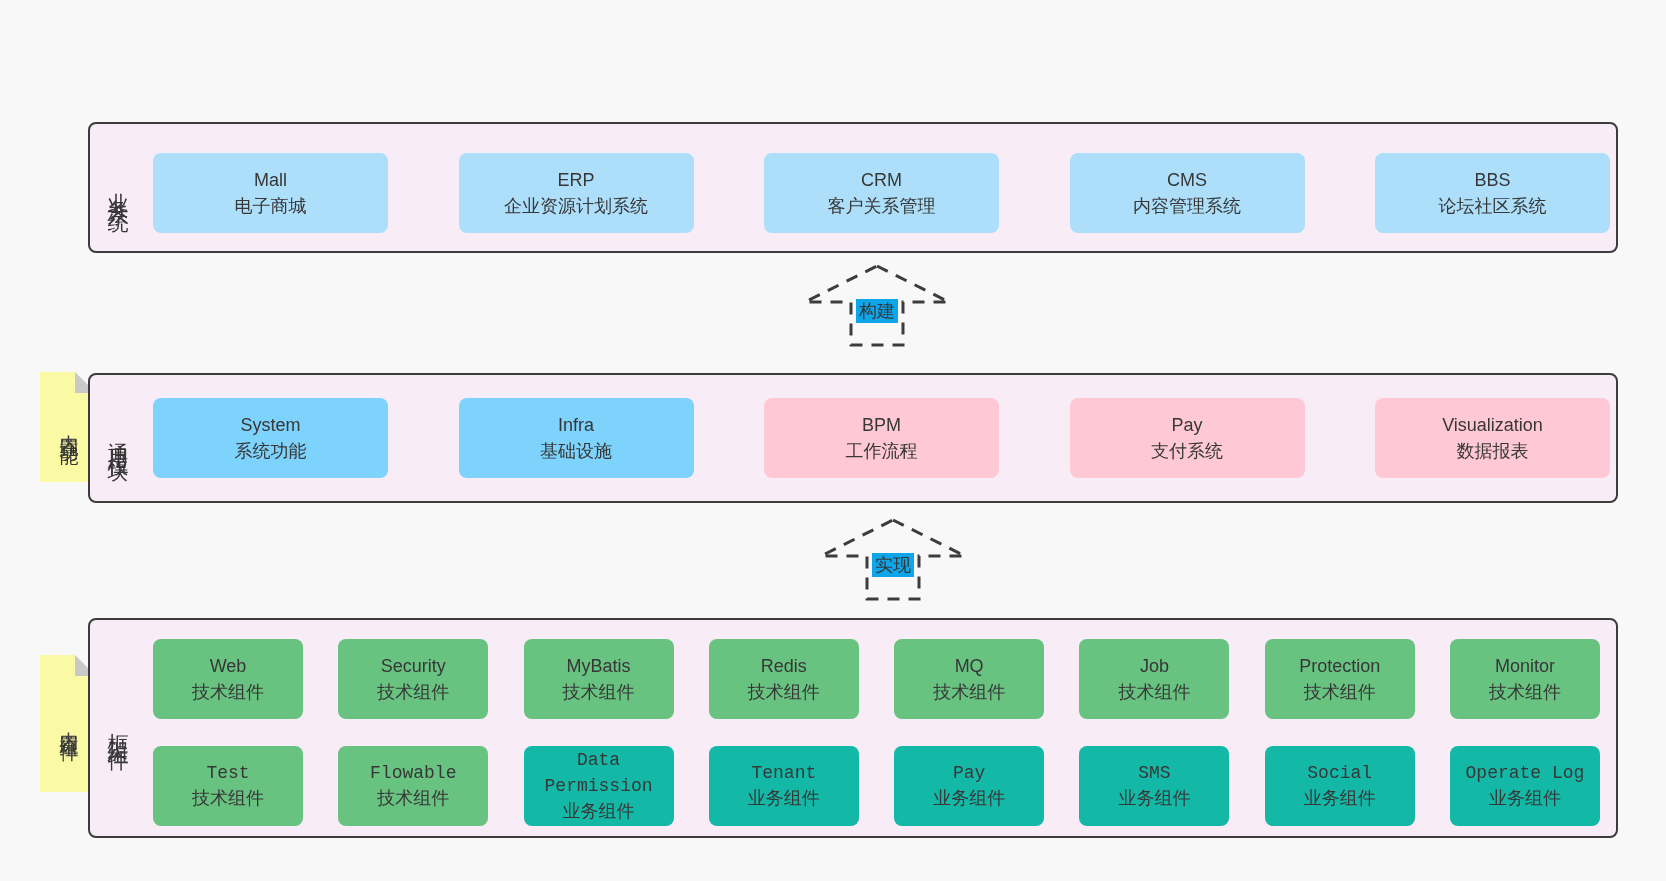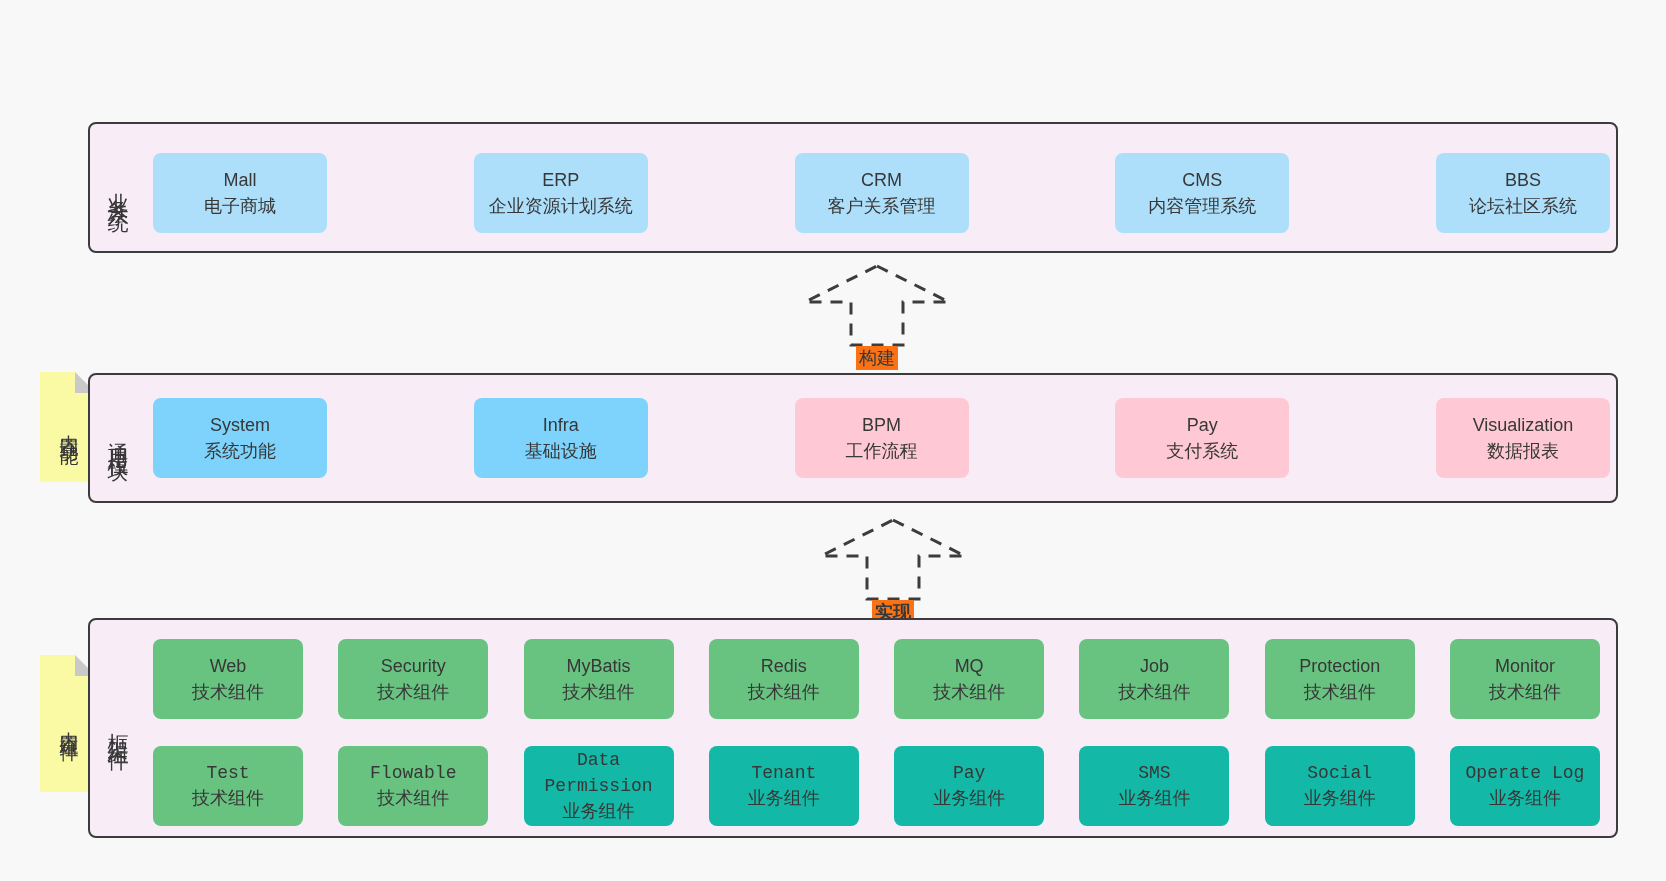--- a/index.html
+++ b/index.html
@@ -19,43 +19,43 @@
   .row{position:absolute;left:63px;display:flex;justify-content:space-between;}
   .row-6{width:1457px;}
   .row-8{width:1447px;}
   .band-1 .row{top:29px;}
   .band-2 .row{top:23px;}
   .band-3 .row.r1{top:19px;}
   .band-3 .row.r2{top:126px;font-family:Liberation Mono, monospace;}
 
   .box{height:80px;border-radius:8px;display:flex;flex-direction:column;align-items:center;justify-content:center;
     text-align:center;font-size:18px;line-height:26px;color:#373737;box-sizing:border-box;padding:2px 6px;}
-  .w202{width:174px;}
+  .w202{width:235px;}
   .w150{width:150px;}
   .blue{background:#addffb;}
   .red{background:#7dd3fc;}
   .pink{background:#fec9d4;}
   .green{background:#68c280;}
   .lightgreen{background:#14b8a6;}
 
   
   .sticky{position:absolute;left:40px;width:56px;background:#fafaa4;z-index:1;display:flex;align-items:center;}
   .sticky-2{top:372px;height:110px;}
   .sticky-3{top:655px;height:137px;}
   .sticky .fold{position:absolute;top:0;right:0;width:0;height:0;
     border-style:solid;border-width:0 21px 21px 0;border-color:#f8f8f8 #f8f8f8 #c9c9c9 #c9c9c9;}
   .sticky .stext{writing-mode:vertical-rl;text-orientation:upright;font-size:19px;letter-spacing:4px;color:#373737;margin:0 auto;padding-left:2px;}
 
   
   .arrow{position:absolute;width:150px;height:85px;z-index:1;}
   .arrow-1{left:802px;top:263px;}
-  .arrow-2{left:818px;top:517px;font-weight:bold;}
+  .arrow-2{left:818px;top:517px;}
   .arrow svg{position:absolute;left:0;top:0;}
   .arrow .alabel{position:absolute;left:50%;top:36px;transform:translateX(-50%);
-    background:#f97316;padding:0 3px;font-size:18px;color:#373737;white-space:nowrap;margin-top:47px;}
+    background:#0ea5e9;padding:0 3px;font-size:18px;color:#373737;white-space:nowrap;}
 </style>
 </head>
 <body>
 
 <div class="stage">
 
   <div class="sticky sticky-2">
     <span class="stext">内置功能</span>
     <span class="fold"></span>
   </div>

